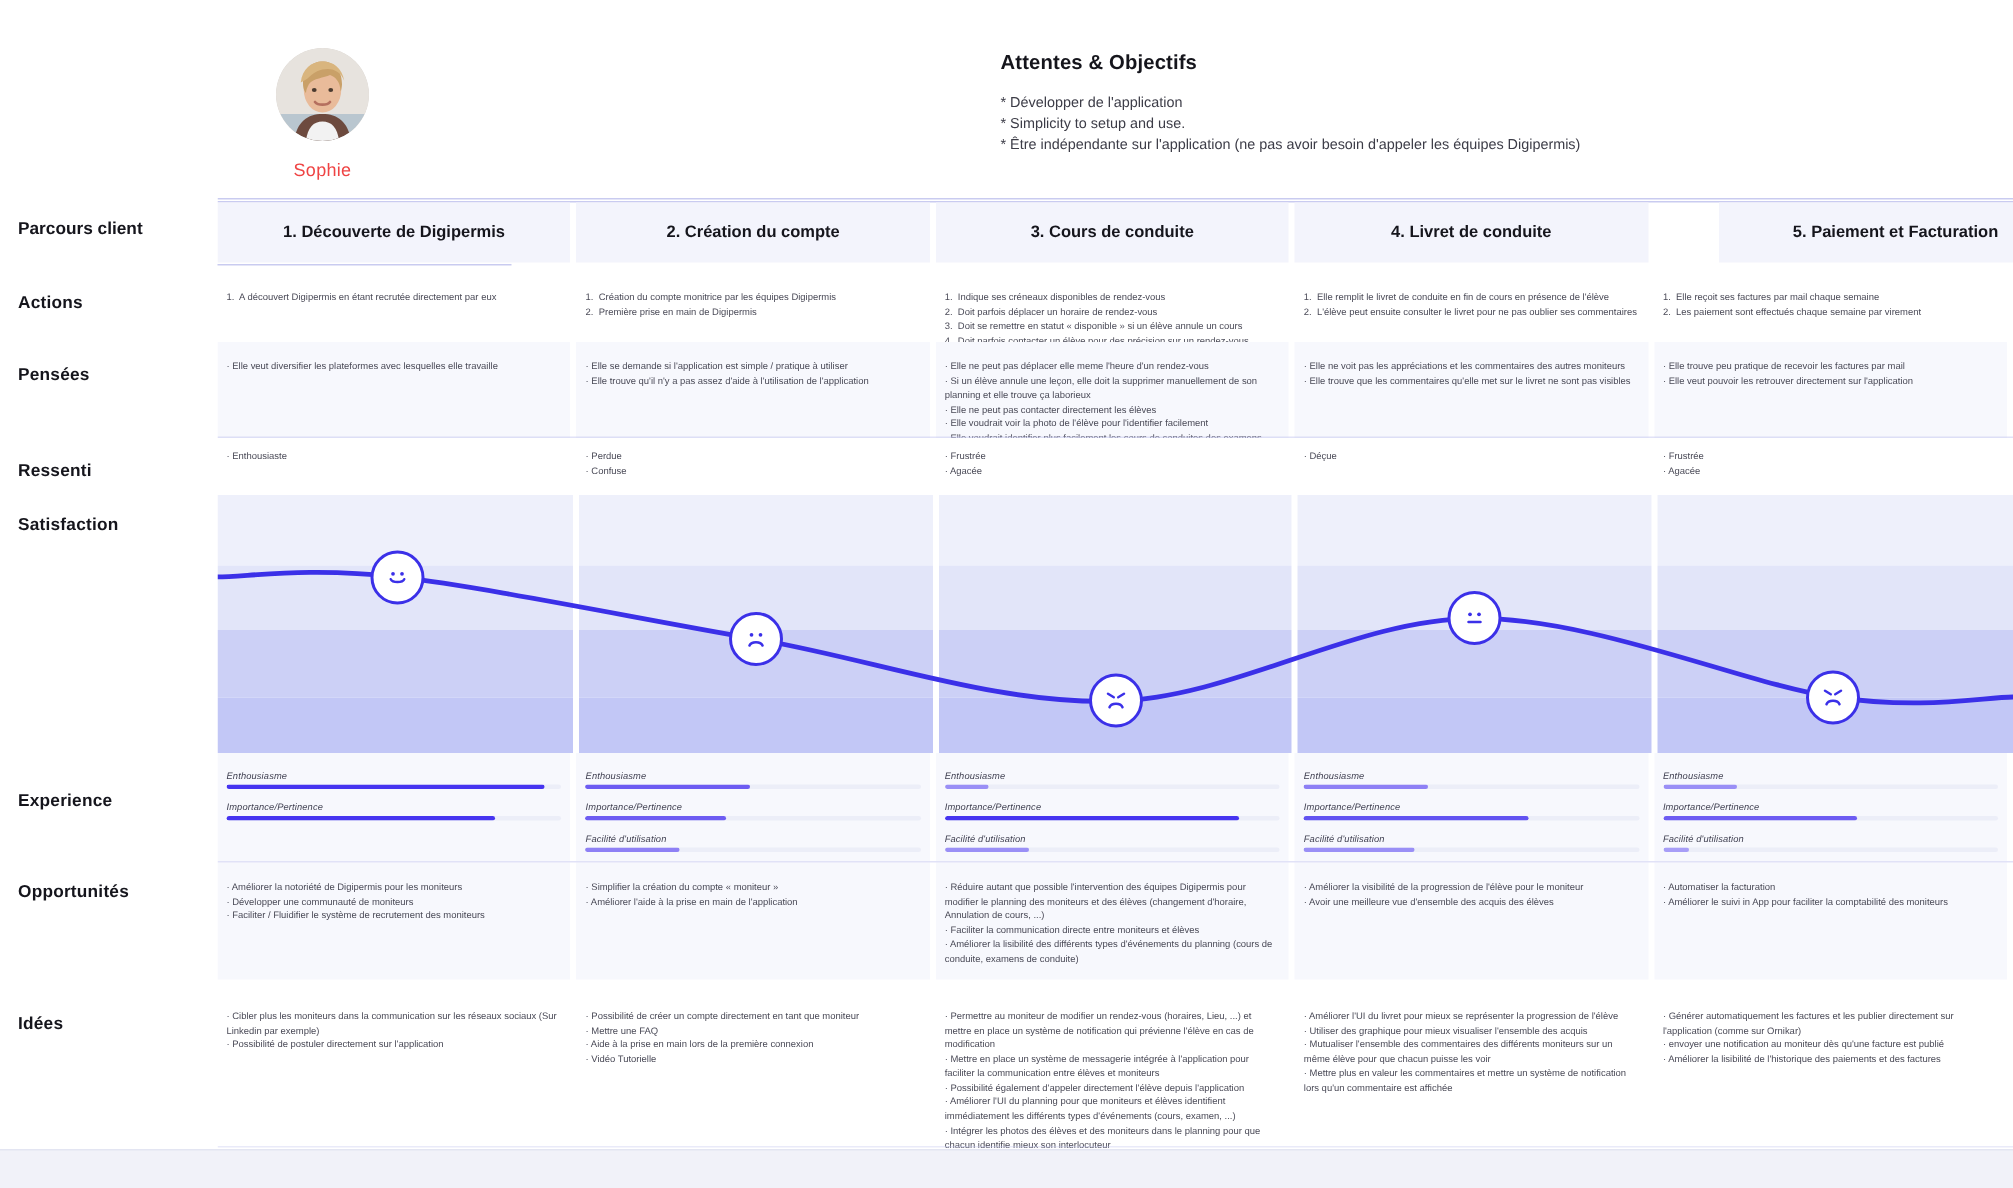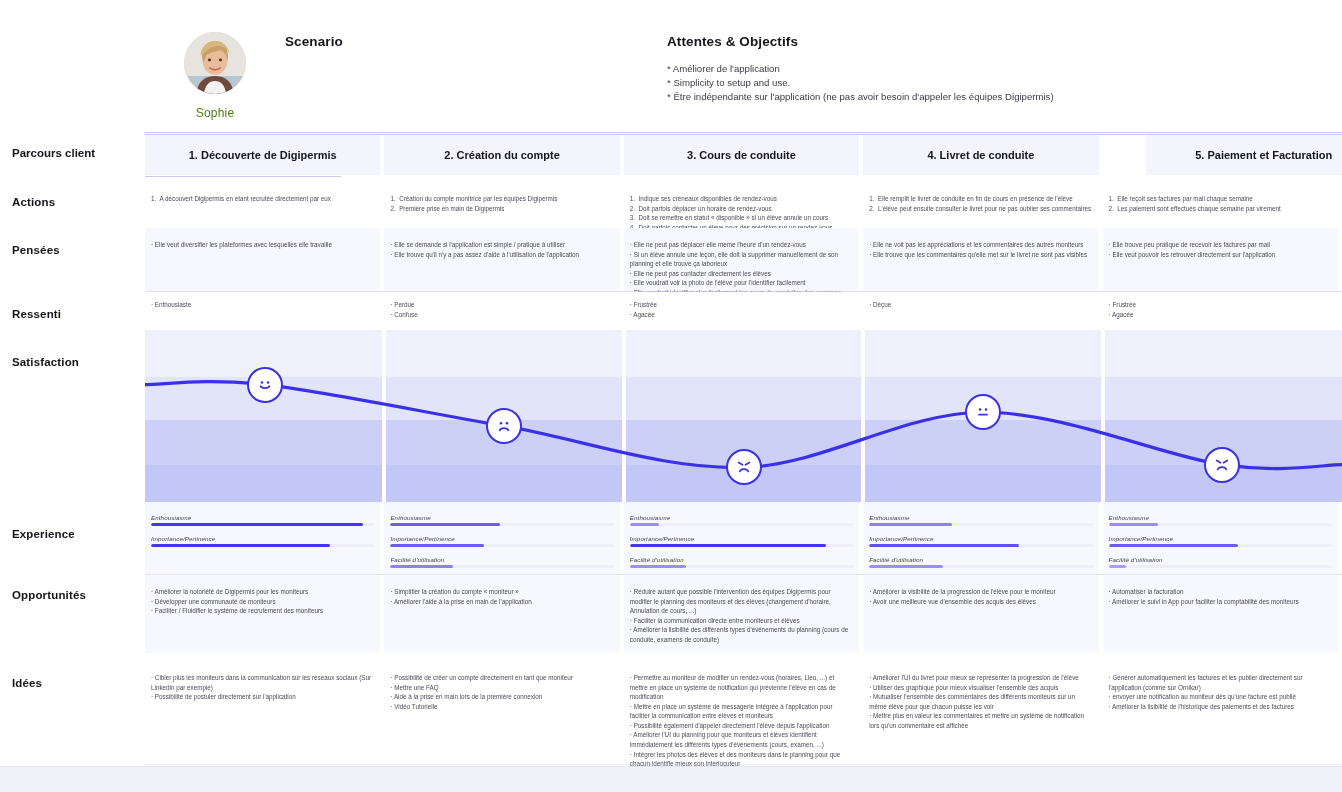--- a/index.html
+++ b/index.html
@@ -26,21 +26,21 @@
     display: flex; flex-direction: column; align-items: center;
     padding-top: 10px;
   }
   .avatar {
     width: 62px; height: 62px; border-radius: 50%;
     overflow: hidden; background: #d9d4cf;
     position: relative;
   }
   .avatar svg { display:block; width: 62px; height: 62px; }
   .avatar-name {
-    margin-top: 12px; font-size: 12px; color: #4d7c0f; letter-spacing: .2px;
+    margin-top: 12px; font-size: 12px; color: #ef4444; letter-spacing: .2px;
   }
   .persona-col { padding-top: 12px; }
   .persona-col.scenario { width: 360px; flex: 0 0 360px; }
   .persona-col.objectifs { width: 520px; flex: 0 0 520px; padding-left: 22px; }
   .persona-h {
     font-size: 13.5px; font-weight: bold; color: #15151c;
     margin: 0 0 13px 0; letter-spacing: .1px;
   }
   .persona-p {
     font-size: 9.6px; line-height: 1.45; color: #3c3c47; margin: 0 0 10px 0;
@@ -136,26 +136,25 @@
             <ellipse cx="25.5" cy="28" rx="1.6" ry="1.4" fill="#4a3a2f"></ellipse>
             <ellipse cx="36.5" cy="28" rx="1.6" ry="1.4" fill="#4a3a2f"></ellipse>
             <path d="M26 36c2 2.4 8 2.4 10 0" stroke="#b5705f" stroke-width="1.8" fill="none" stroke-linecap="round"></path>
           </g>
         </svg>
       </div>
       <div class="avatar-name">Sophie</div>
     </div>
 
     <div class="persona-col scenario">
-      <div class="persona-h">Scenario</div>
     </div>
 
     <div class="persona-col objectifs">
       <div class="persona-h">Attentes &amp; Objectifs</div>
-      <div class="persona-li">* Améliorer de l'application</div>
+      <div class="persona-li">* Développer de l'application</div>
       <div class="persona-li">* Simplicity to setup and use.</div>
       <div class="persona-li">* Être indépendante sur l'application (ne pas avoir besoin d'appeler les équipes Digipermis)</div>
     </div>
   </div>
 
   <div class="divider" style="left:145px;top:132px;width:1197px;"></div>
   <div class="divider" style="left:145px;top:134px;width:1197px;"></div>
 
   <div id="generated">
       <div class="colhead" style="left:145px;width:235.4px;">1. Découverte de Digipermis</div>
@@ -458,18 +457,18 @@
     </div>
 
   <div class="leftrail"></div>
   <div id="generated-labels">
       <div class="hdrlabel">Parcours client</div>
       <div class="rowlabel" style="top:196px;">Actions</div>
       <div class="rowlabel" style="top:244px;">Pensées</div>
       <div class="rowlabel" style="top:308px;">Ressenti</div>
       <div class="rowlabel" style="top:589px;">Opportunités</div>
       <div class="rowlabel" style="top:677px;">Idées</div>
-      <div class="rowlabel" style="top:356px;">Satisfaction</div>
+      <div class="rowlabel" style="top:344px;">Satisfaction</div>
       <div class="rowlabel" style="top:528px;">Experience</div>
     </div>
 
   <div class="bottombar"></div>
 </div>
 
 </body></html>

